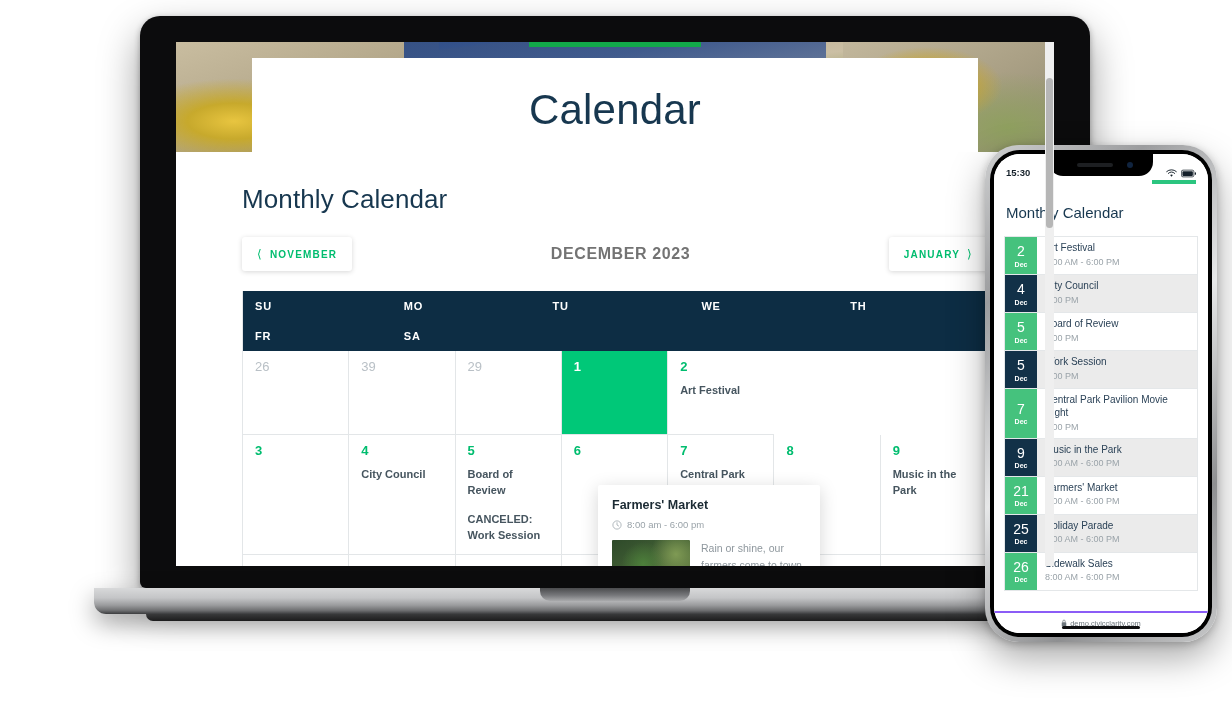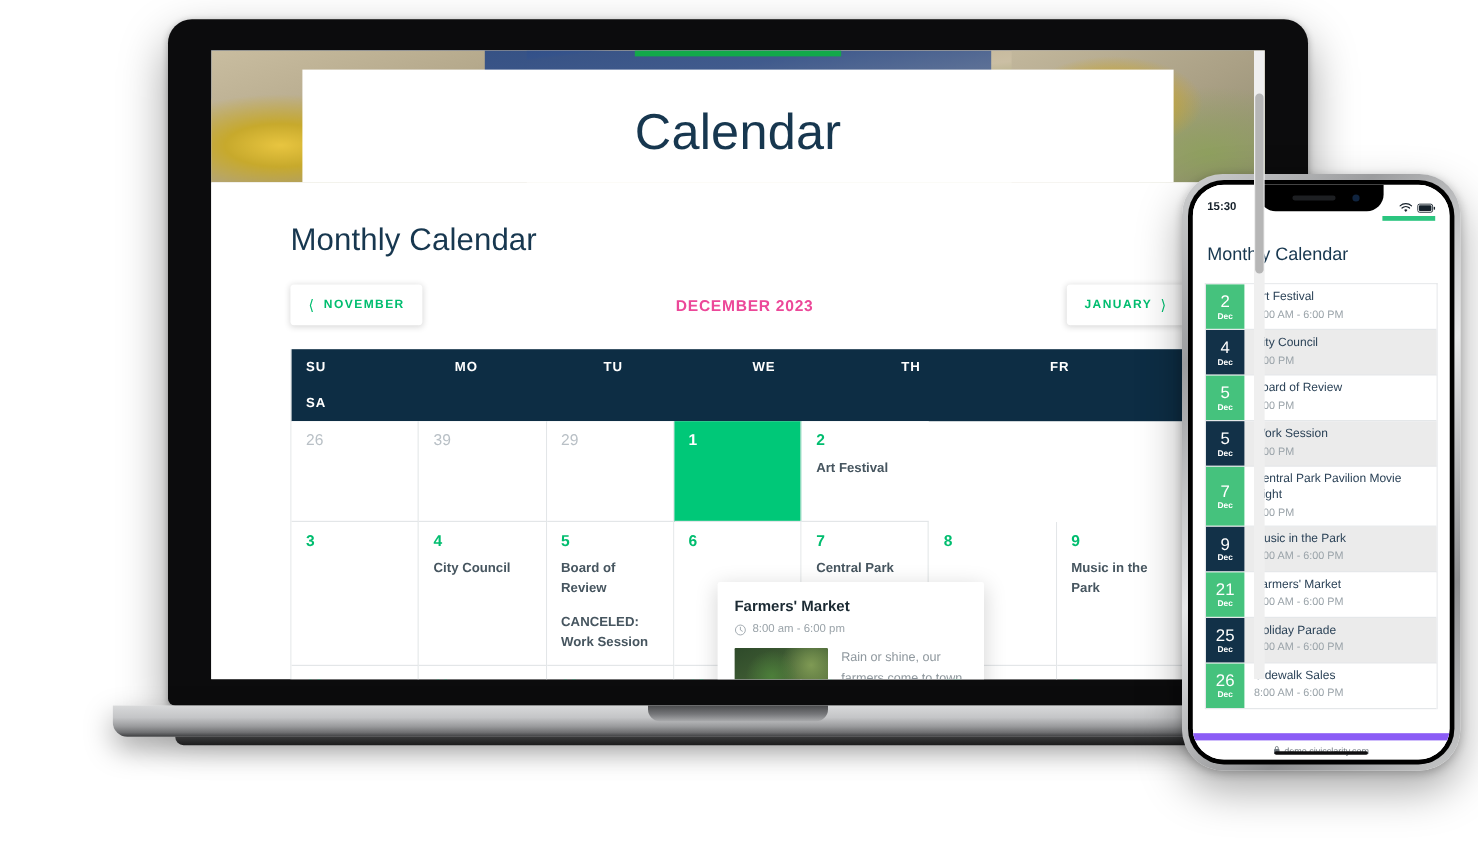--- a/index.html
+++ b/index.html
@@ -194,36 +194,36 @@
     display: flex;
     align-items: center;
     gap: 7px;
     cursor: pointer;
     font-family: "Liberation Sans", sans-serif;
   }
 
   .nav-chev { font-size: 12px; font-weight: 400; line-height: 1; }
 
   .cal-month {
-    font-size: 13px;
+    font-size: 16px;
     font-weight: 700;
-    color: #ec4899;
+    color: #737373;
     letter-spacing: 0.6px;
   }
 
   
   .cal-wrap {
     margin: 20px 66px 0 66px;
     border: 1px solid #e3e6e8;
     border-top: none;
   }
 
   .cal-head {
     display: grid;
-    grid-template-columns: repeat(6, 1fr);
+    grid-template-columns: repeat(5, 1fr);
     background: #0d2d44;
   }
 
   .cal-head div {
     color: #ffffff;
     font-size: 11px;
     font-weight: 700;
     letter-spacing: 0.8px;
     padding: 9px 0 9px 12px;
   }
@@ -482,21 +482,21 @@
     position: absolute;
     left: 0; right: 0; bottom: 0;
     height: 22px;
     background: #ffffff;
     display: flex;
     align-items: center;
     justify-content: center;
     gap: 3px;
     font-size: 7.5px;
     color: #6d767c;
-    border-top: 6px solid #8b5cf6;
+    border-top: 2px solid #8b5cf6;
   }
 
   .phone-homebar {
     position: absolute;
     left: 50%;
     transform: translateX(-50%);
     bottom: 4px;
     width: 78px;
     height: 3px;
     background: #0f0f10;

